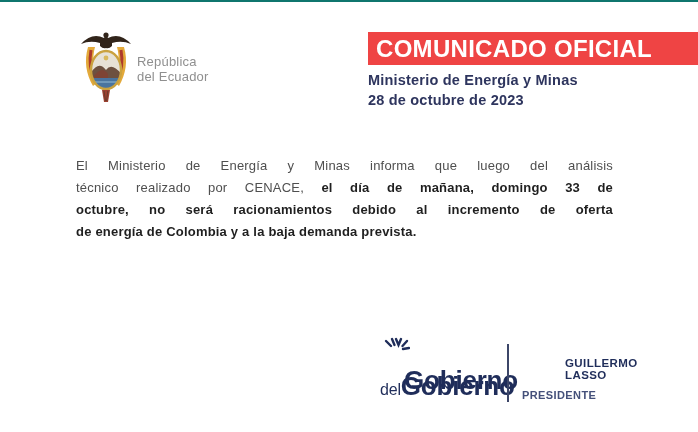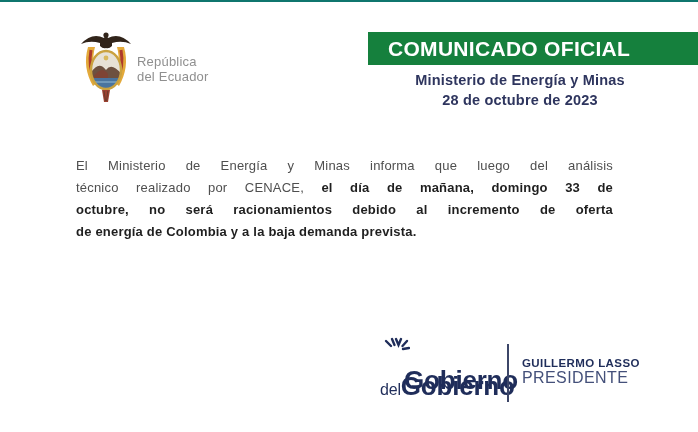--- a/index.html
+++ b/index.html
@@ -16,29 +16,28 @@
   
   .coat-wrap { position: absolute; left: 78px; top: 26px; width: 56px; height: 76px; }
   .brand {
     position: absolute; left: 137px; top: 52px;
     font-size: 13px; line-height: 15px; color: #8f8f8f; letter-spacing: .2px;
   }
 
   
   .banner {
     position: absolute; left: 368px; right: 0; top: 30px; height: 33px;
-    background: #15803d;
-    color: #ffffff; font-weight: bold; font-size: 21px; line-height: 33px;
-    padding-left: 20px; letter-spacing: .3px;
+    background: #ef4444;
+    color: #ffffff; font-weight: bold; font-size: 24px; line-height: 33px;
+    padding-left: 8px; letter-spacing: .3px;
     white-space: nowrap;
   }
   .subtitle {
     position: absolute; left: 368px; right: 0; top: 68px;
     padding-right: 26px;
-    text-align: center;
     color: #2e355e; font-weight: bold; font-size: 14.5px; line-height: 20px;
     letter-spacing: .2px;
   }
 
   
   .body-text {
     position: absolute; left: 76px; top: 153px; width: 537px;
     font-size: 13px; line-height: 22px; color: #4f4f4f; letter-spacing: .2px;
   }
   .body-text .bold { font-weight: bold; color: #1f1f1f; }
@@ -47,22 +46,22 @@
   .para2 { margin-top: 11px; }
 
   
   .footer { position: absolute; left: 380px; top: 334px; width: 260px; height: 72px; color: #1f2d5a; }
   .sun { position: absolute; left: 4px; top: 1px; }
   .gov1 { position: absolute; left: 0; top: 31px; font-size: 26px; line-height: 26px; font-weight: bold; letter-spacing: -.2px; margin-left: 24px; }
   .gov2 { position: absolute; left: 0; top: 37px; font-size: 26px; line-height: 26px; font-weight: bold; letter-spacing: -.2px; }
   .gov2 .small { font-size: 16px; font-weight: normal; }
   .divider { position: absolute; left: 127px; top: 8px; width: 2px; height: 58px; background: #3c4668; }
   .pres { position: absolute; left: 142px; top: 21px; }
-  .pres-name { font-size: 11.5px; font-weight: bold; letter-spacing: .4px; color: #1f2d5a; }
-  .pres-title { font-size: 16px; font-weight: normal; letter-spacing: .4px; color: #44507a; margin-top: 0; }
+  .pres-name { font-size: 11.5px; font-weight: bold; letter-spacing: .4px; color: #1f2d5a; margin-left: 43px; }
+  .pres-title { font-size: 11px; font-weight: bold; letter-spacing: .4px; color: #44507a; margin-top: 8px; }
 </style>
 </head>
 <body>
 
 <div class="page">
 
   <div class="coat-wrap">
     <svg width="56" height="76" viewBox="0 0 56 76">
 
       <path d="M3 16 Q14 4 26 10 L28 6 L30 10 Q42 4 53 16 Q44 12 34 15 L34 18 Q31 21 28 20 Q25 21 22 18 L22 15 Q12 12 3 16 Z" fill="#31241a"></path>

